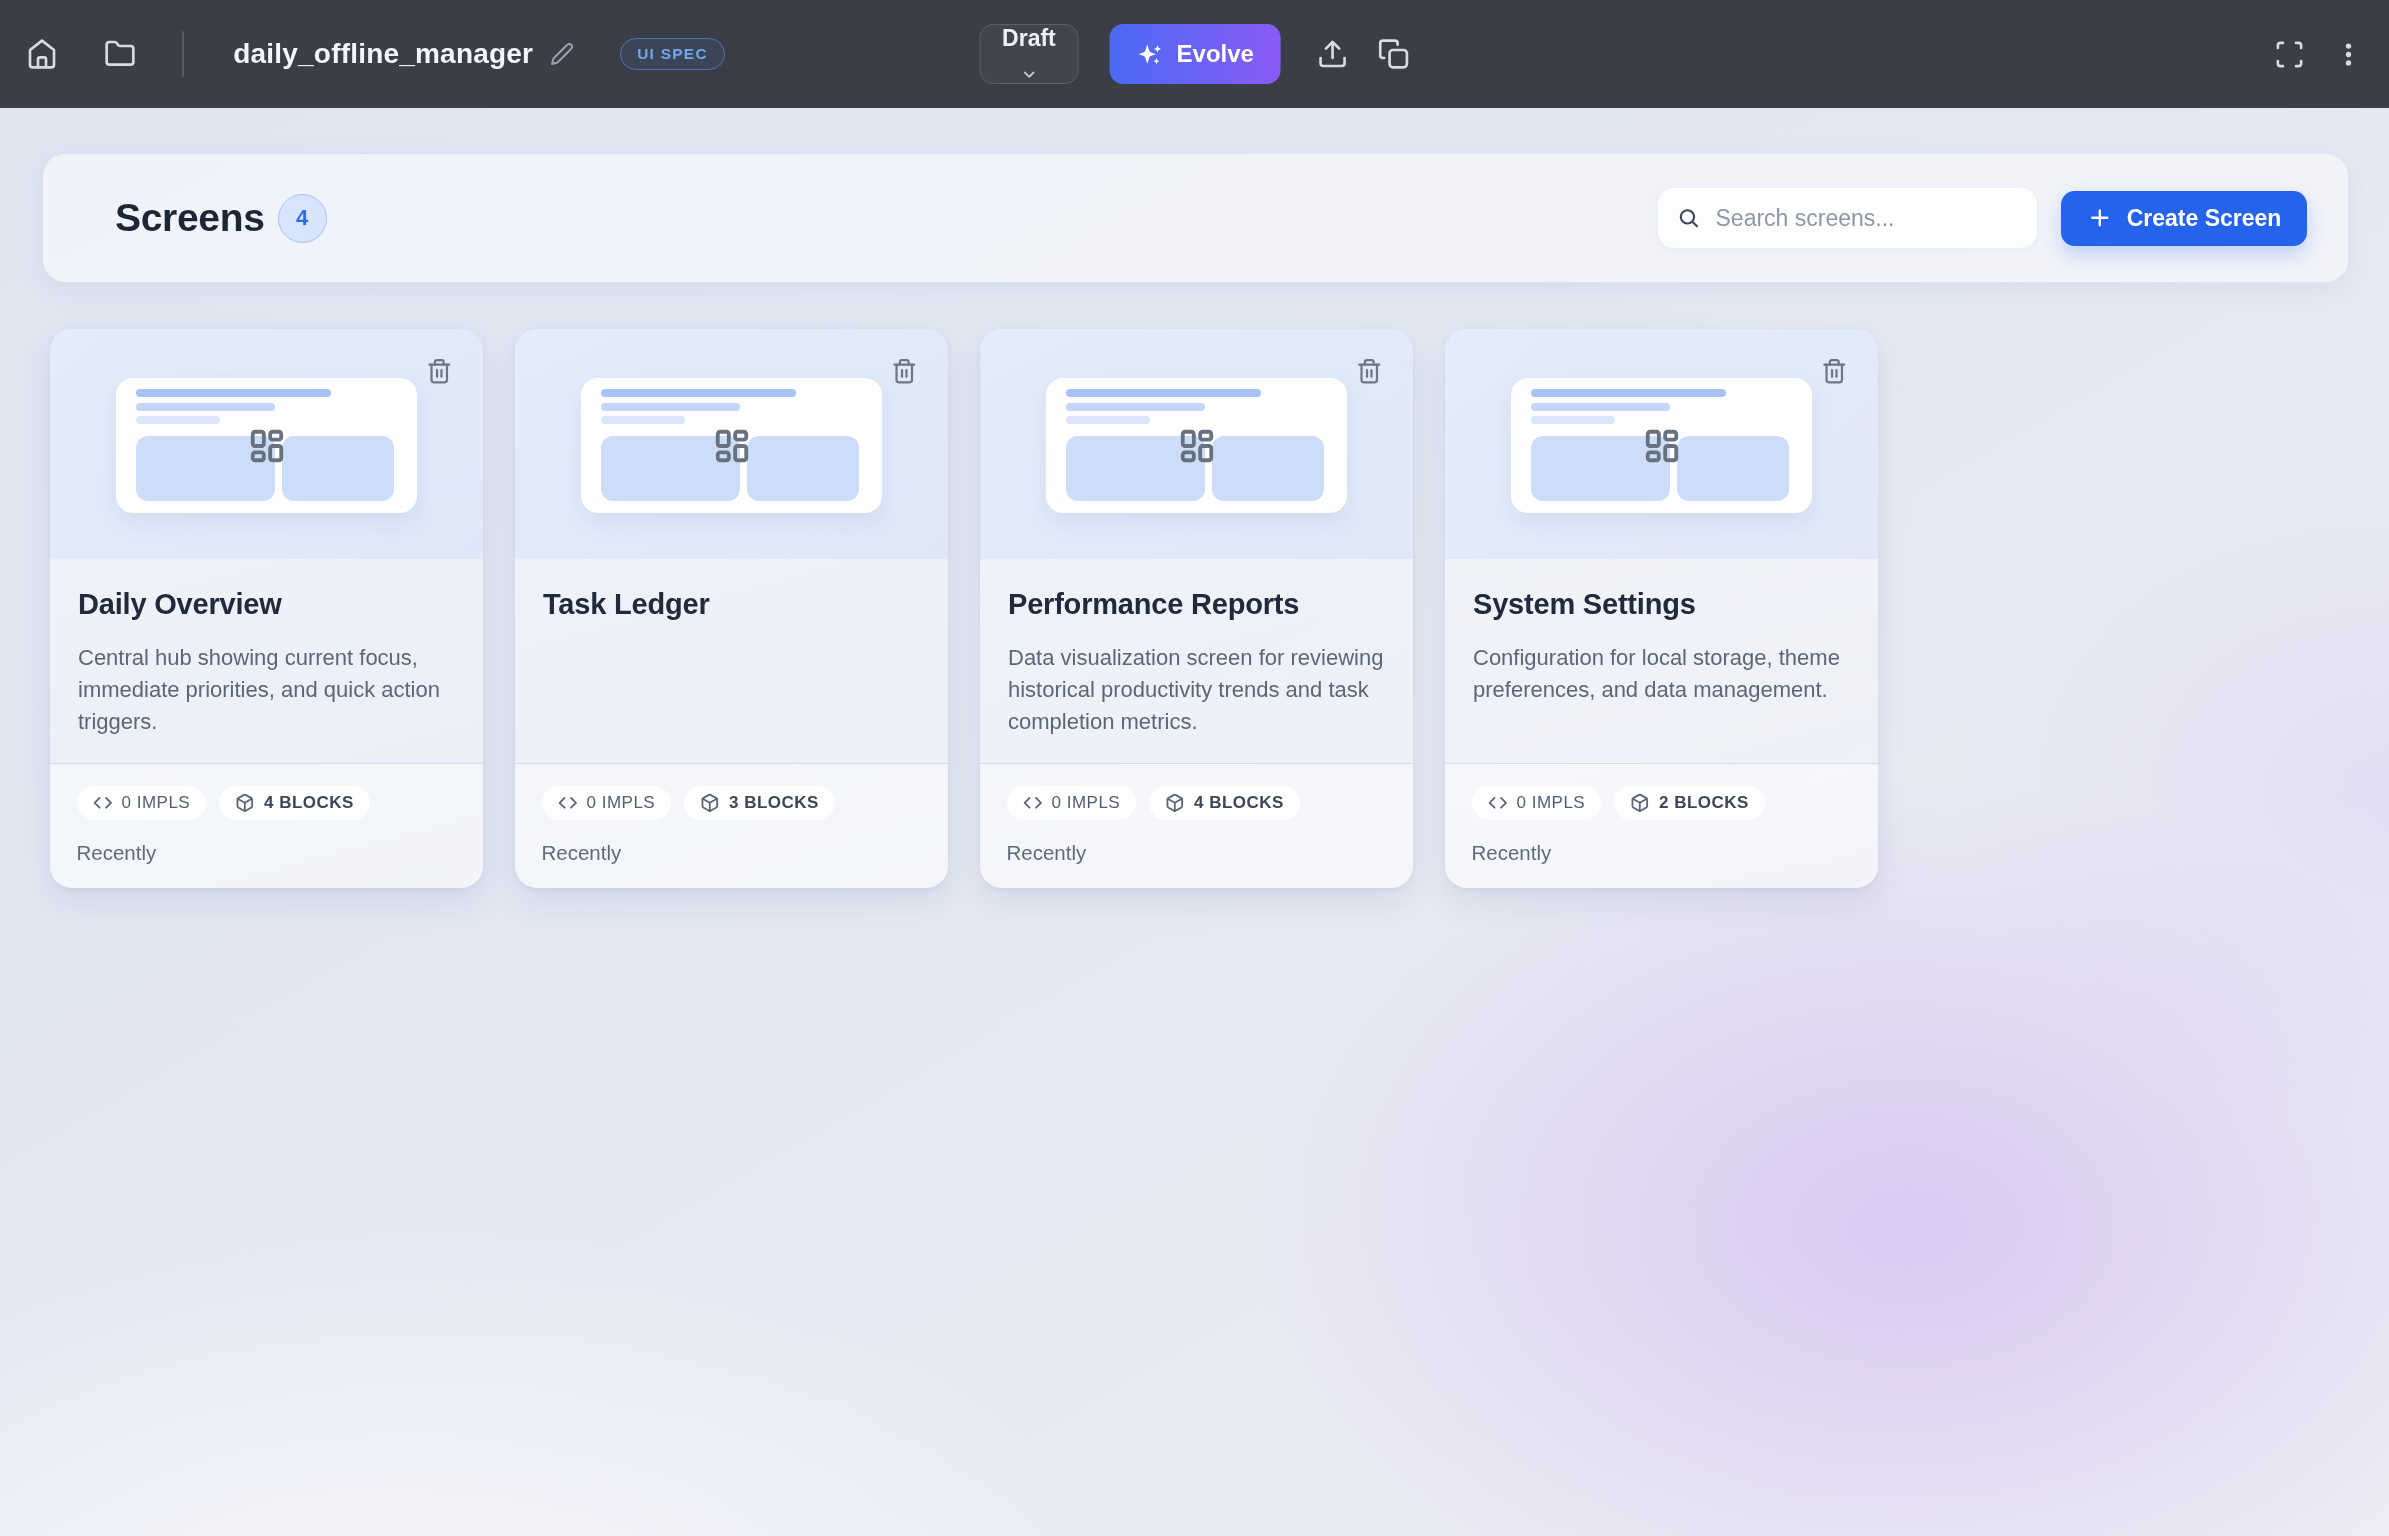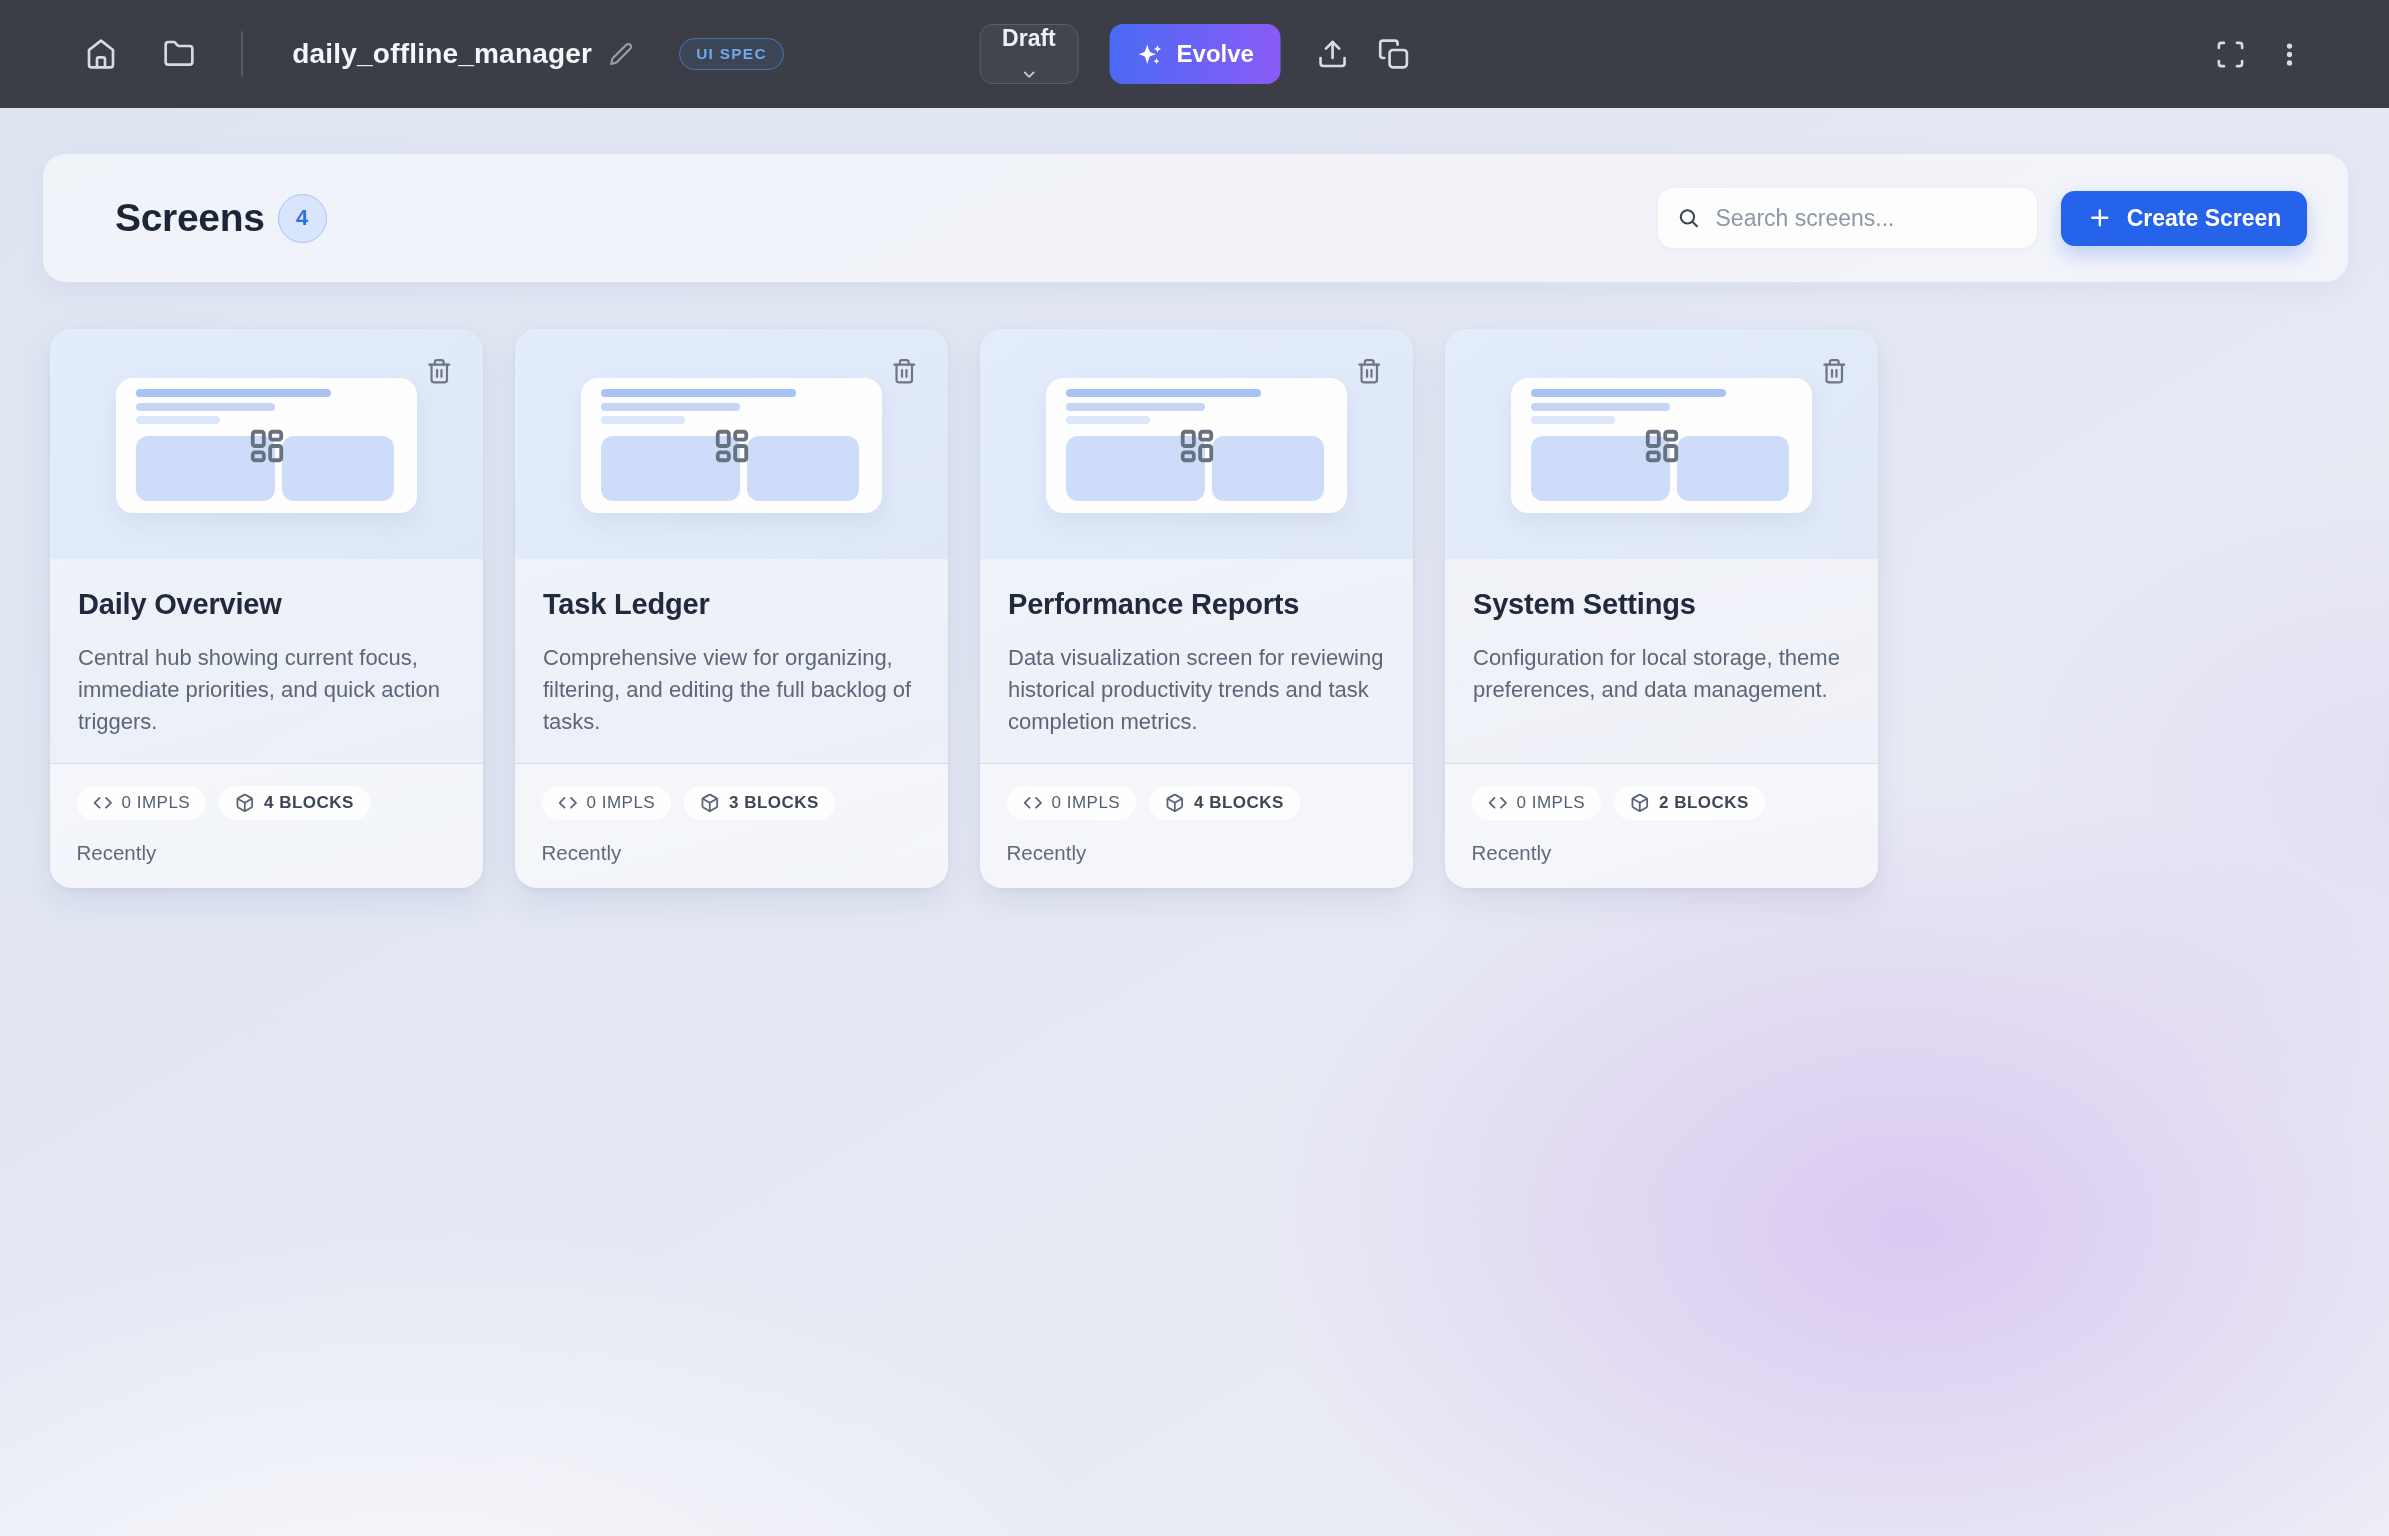--- a/index.html
+++ b/index.html
@@ -17,21 +17,21 @@
       radial-gradient(1280px 811px at 16% 112%, rgba(252,252,254,0.95), rgba(252,252,254,0) 62%),
       linear-gradient(150deg,#dee5f1 0%,#e2e7f3 40%,#e9ebf4 70%,#edeef6 100%);
   }
   svg { display:block; }
   button { cursor:pointer; font-family:inherit; }
 
   
   .topbar {
     position:absolute; top:0; left:0; right:0; height:108px;
     background:#3b3e46; display:flex; 
-    padding:0 85px; color:#d7dbe2;
+    padding:0 26px; color:#d7dbe2;
   }
   .icon-btn { background:none; border:none; padding:0; color:#d7dbe2; display:flex; align-items:center; justify-content:center; }
   .tb-left { display:flex; align-items:center; }
   .tb-left .icon-btn { margin-right:46px; }
   .tb-divider { width:1.7px; height:46px; background:#565b65; border-radius:0.9px; margin:0 25.6px 0 0; }
   .tb-title { margin:0 17px 0 24px; font-size:28px; font-weight:700; color:#f4f6f9; letter-spacing:0.2px; }
   .pencil-btn { margin-right:20.5px; color:#9aa1ac; }
   .spec-badge {
     display:inline-flex; align-items:center; height:32px; padding:0 16px;
     border:1.7px solid #4d74b4; border-radius:17px; background:rgba(64,110,180,0.14);
@@ -301,21 +301,20 @@
           <svg class="dash" width="38" height="38" viewBox="0 0 24 24" fill="none" stroke="currentColor" stroke-width="2.4" stroke-linecap="round" stroke-linejoin="round">
               <rect x="3" y="3" width="7" height="9" rx="1.5"></rect>
               <rect x="14" y="3" width="7" height="5" rx="1.5"></rect>
               <rect x="14" y="12" width="7" height="9" rx="1.5"></rect>
               <rect x="3" y="16" width="7" height="5" rx="1.5"></rect>
             </svg>
         </div>
       </div>
       <div class="card-body">
         <h3 class="card-title">Task Ledger</h3>
-        <p class="card-desc">Comprehensive view for organizing, filtering, and editing the full backlog of tasks.</p>
       </div>
       <div class="card-footer">
         <div class="pills">
           <span class="pill impls">
             <svg class="picon" width="19.6" height="19.6" viewBox="0 0 24 24" fill="none" stroke="currentColor" stroke-width="2.2" stroke-linecap="round" stroke-linejoin="round">
                 <polyline points="16 18 22 12 16 6"></polyline>
                 <polyline points="8 6 2 12 8 18"></polyline>
               </svg>
             <span>0 IMPLS</span>
           </span>

